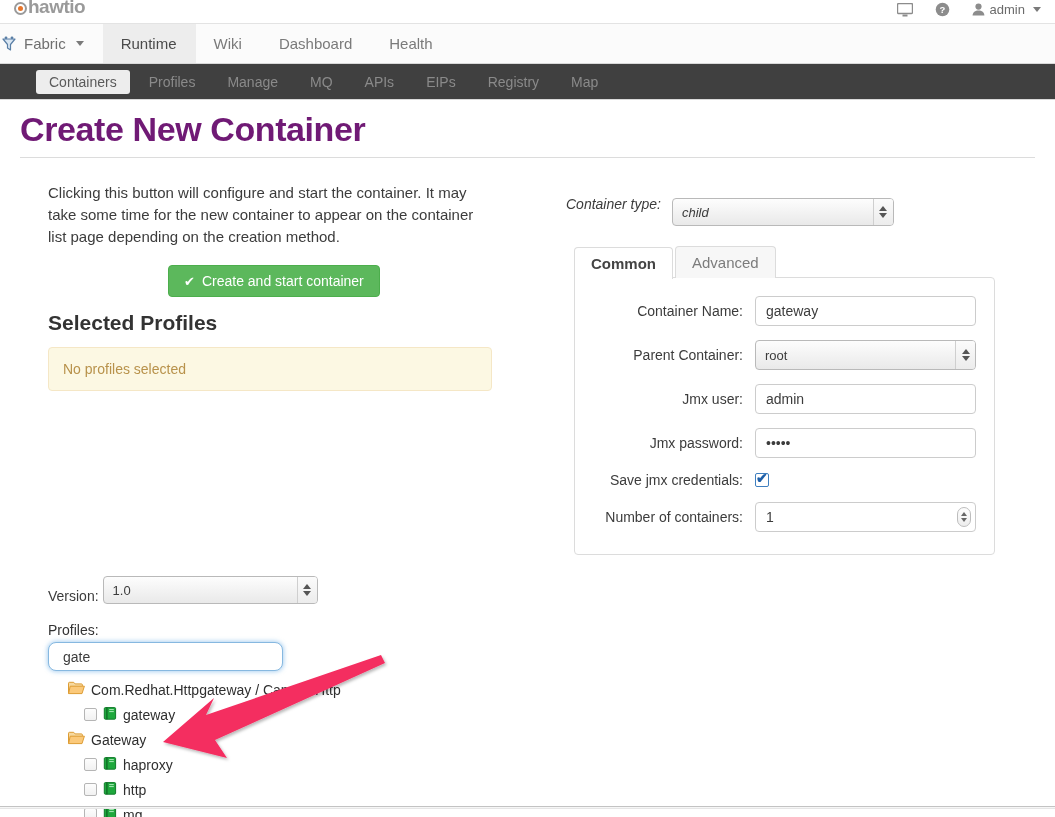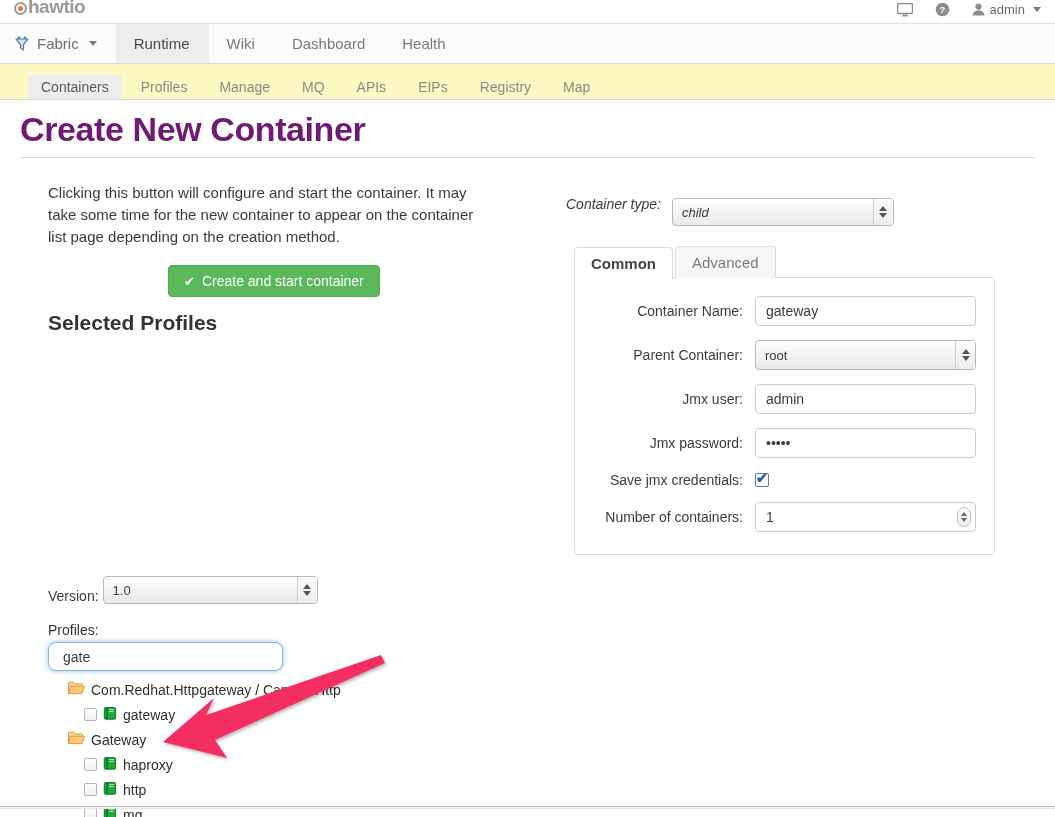--- a/index.html
+++ b/index.html
@@ -51,32 +51,32 @@
     height:40px; background:#fbfbfb;
     border-bottom:1px solid #d9d9d9;
     display:flex; align-items:stretch;
     position:relative;
   }
   .mainnav .item{
     display:flex; align-items:center; padding:0 18px;
     color:#7a7a7a; font-size:15px; cursor:pointer;
     border-right:1px solid transparent;
   }
-  .mainnav .item.first{ padding-left:14px; gap:7px; color:#6f6f6f;}
+  .mainnav .item.first{ padding-left:1px; gap:7px; color:#6f6f6f;}
   .mainnav .item.active{
     background:#ededed; color:#4a4a4a;
   }
   .caret{ width:0;height:0;border-left:4.5px solid transparent;border-right:4.5px solid transparent;border-top:5.5px solid #7a7a7a; display:inline-block; margin-left:3px;}
 
   
   .subnav{
-    height:36px; background:#fef9c3;
+    height:36px; background:#404040;
     border-bottom:1px solid #d9d9d9;
-    display:flex; align-items:flex-end;
-    padding-left:28px;
+    display:flex; align-items:center;
+    padding-left:36px;
     position:relative;
   }
   .subnav:after{
     content:""; position:absolute; right:20px; left:28px; bottom:-1px; height:0;
   }
   .subnav .sitem{
     padding:4px 13px; margin-right:6px;
     color:#8a8a8a; font-size:14px; cursor:pointer; border-radius:3px;
   }
   .subnav .sitem.active{ background:#ededed; color:#5a5a5a; }
@@ -294,20 +294,23 @@
     <div class="colL">
       <div class="intro">Clicking this button will configure and start the container. It may take some time for the new container to appear on the container list page depending on the creation method.</div>
 
       <div class="btn-green">
         <span class="check-glyph">✔</span>
         <span>Create and start container</span>
       </div>
 
       <div class="h-sub">Selected Profiles</div>
 
+      <div class="alert-warn">
+        <span>No profiles selected</span>
+      </div>
 
       
       <div class="version-row">
         <span class="lbl">Version:</span>
         <div class="select-ctl" style="width:215px;">
           <span>1.0</span>
           <span class="spin">
             <span class="tri-u"></span>
               <span class="tri-d"></span>
           </span>

